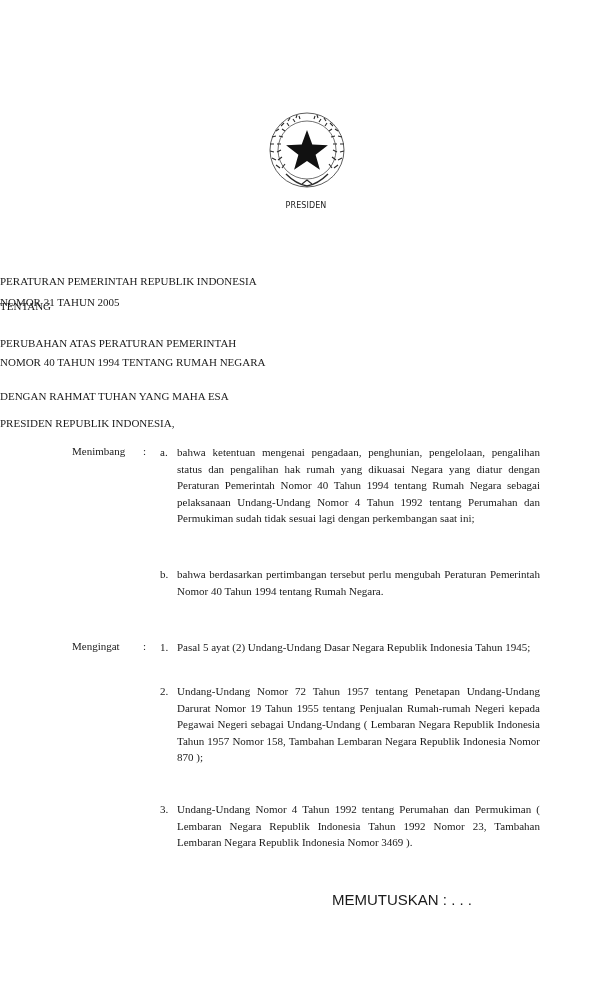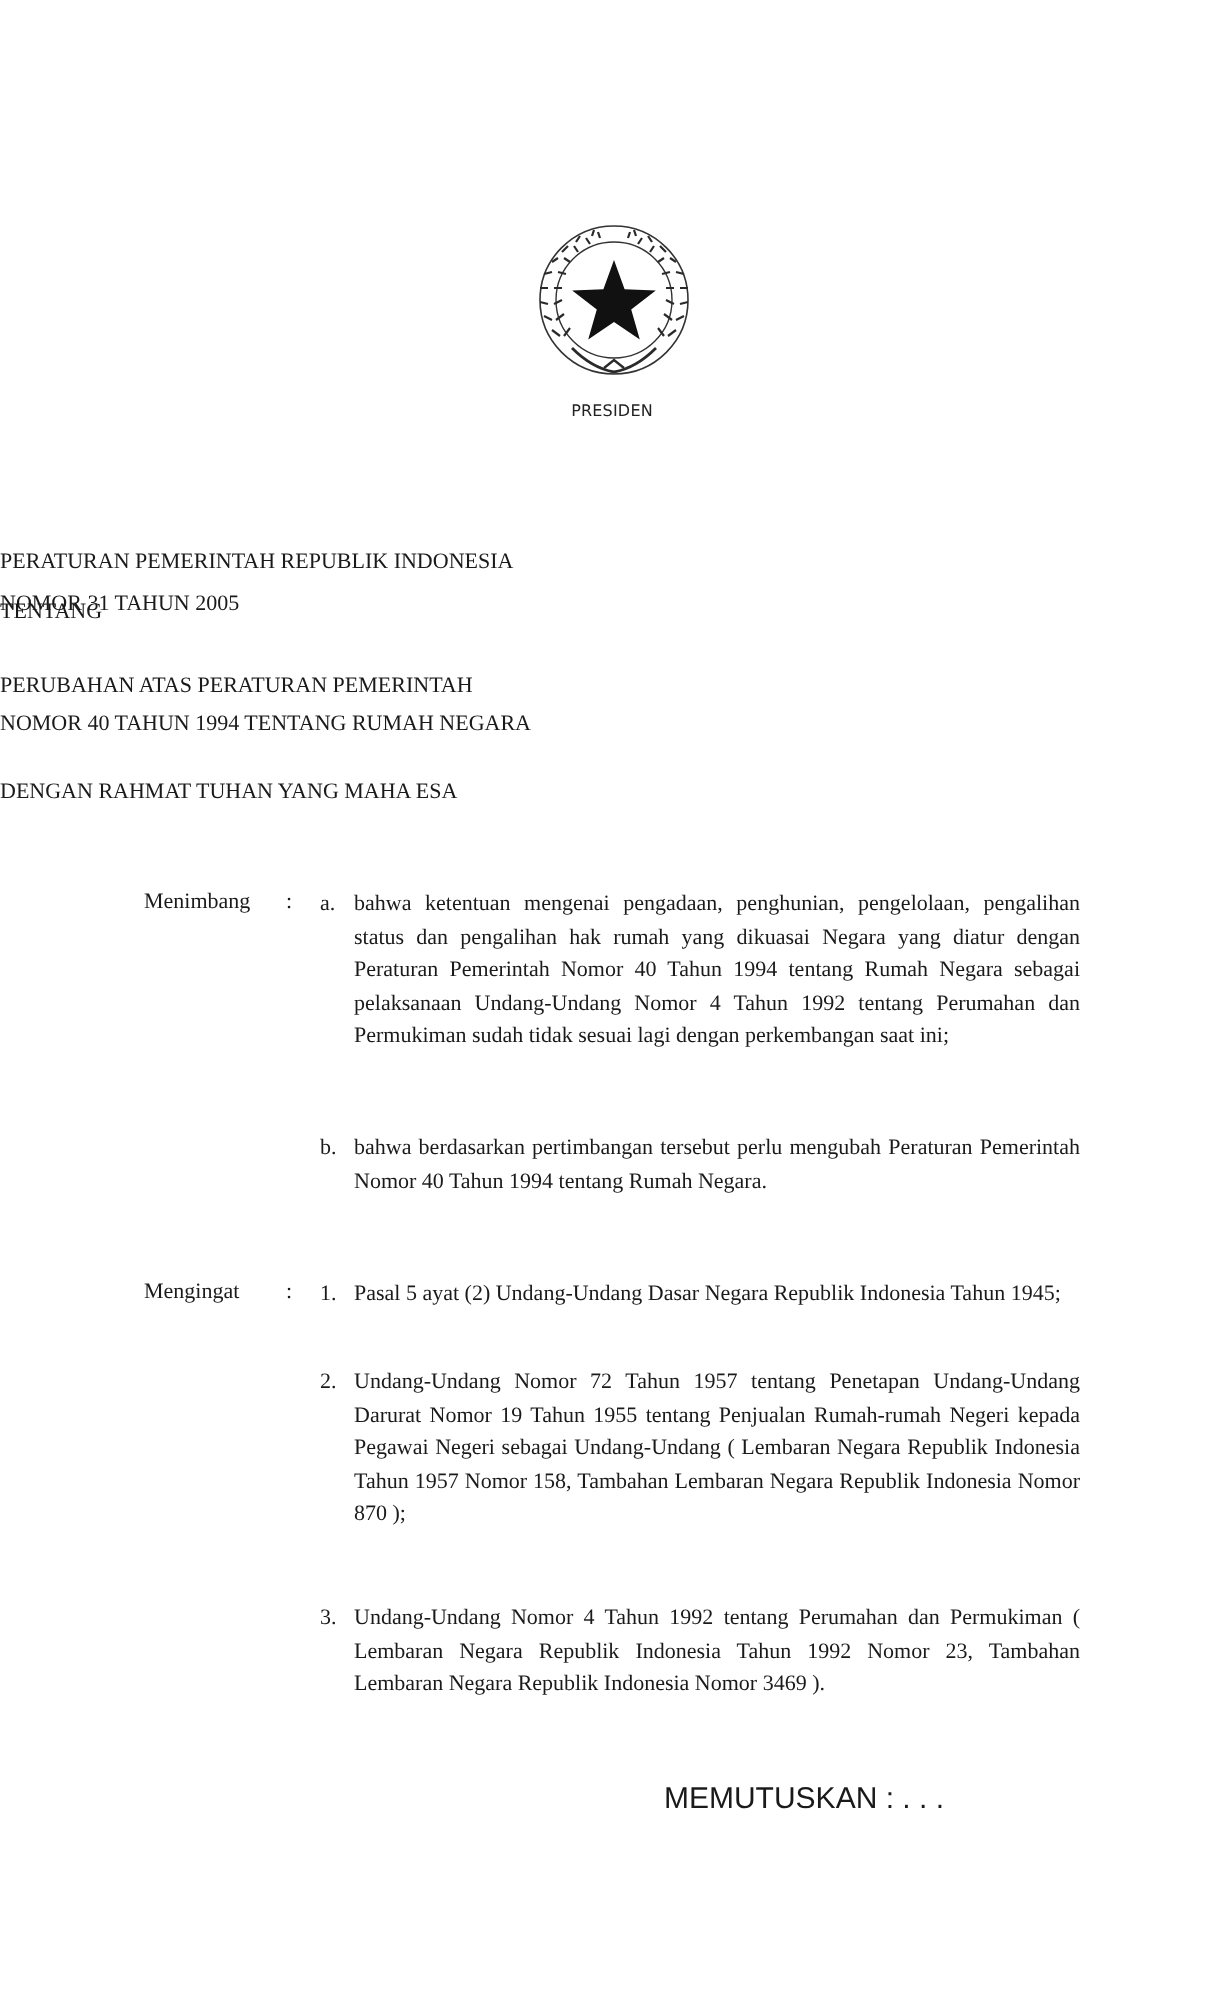--- a/index.html
+++ b/index.html
@@ -41,20 +41,21 @@
 
   <div class="hdr-small" style="top:201px;">PRESIDEN</div>
 
   <div class="center-line" style="top:275px;">PERATURAN PEMERINTAH REPUBLIK INDONESIA</div>
   <div class="center-line" style="top:296px;">NOMOR  31 TAHUN  2005</div>
   <div class="center-line" style="top:300px;">TENTANG</div>
   <div class="center-line" style="top:337px;">PERUBAHAN ATAS PERATURAN PEMERINTAH</div>
   <div class="center-line" style="top:356px;">NOMOR 40 TAHUN 1994 TENTANG RUMAH NEGARA</div>
 
   <div class="center-line" style="top:390px;">DENGAN RAHMAT TUHAN YANG MAHA ESA</div>
+  <div class="center-line" style="top:417px;">PRESIDEN  REPUBLIK  INDONESIA,</div>
 
   <div class="sec-label" style="top:445px;">Menimbang</div>
   <div class="sec-colon" style="top:445px;">:</div>
 
   <div class="item" style="top:444px;">
     <span class="num">a.</span>
     <span class="txt">bahwa ketentuan mengenai pengadaan, penghunian, pengelolaan, pengalihan status dan pengalihan hak rumah yang dikuasai Negara yang diatur dengan Peraturan Pemerintah Nomor 40 Tahun 1994 tentang Rumah Negara sebagai pelaksanaan Undang-Undang Nomor 4 Tahun 1992 tentang Perumahan dan Permukiman sudah tidak  sesuai lagi dengan perkembangan saat ini;</span>
   </div>
   <div class="item" style="top:566px;">
     <span class="num">b.</span>

